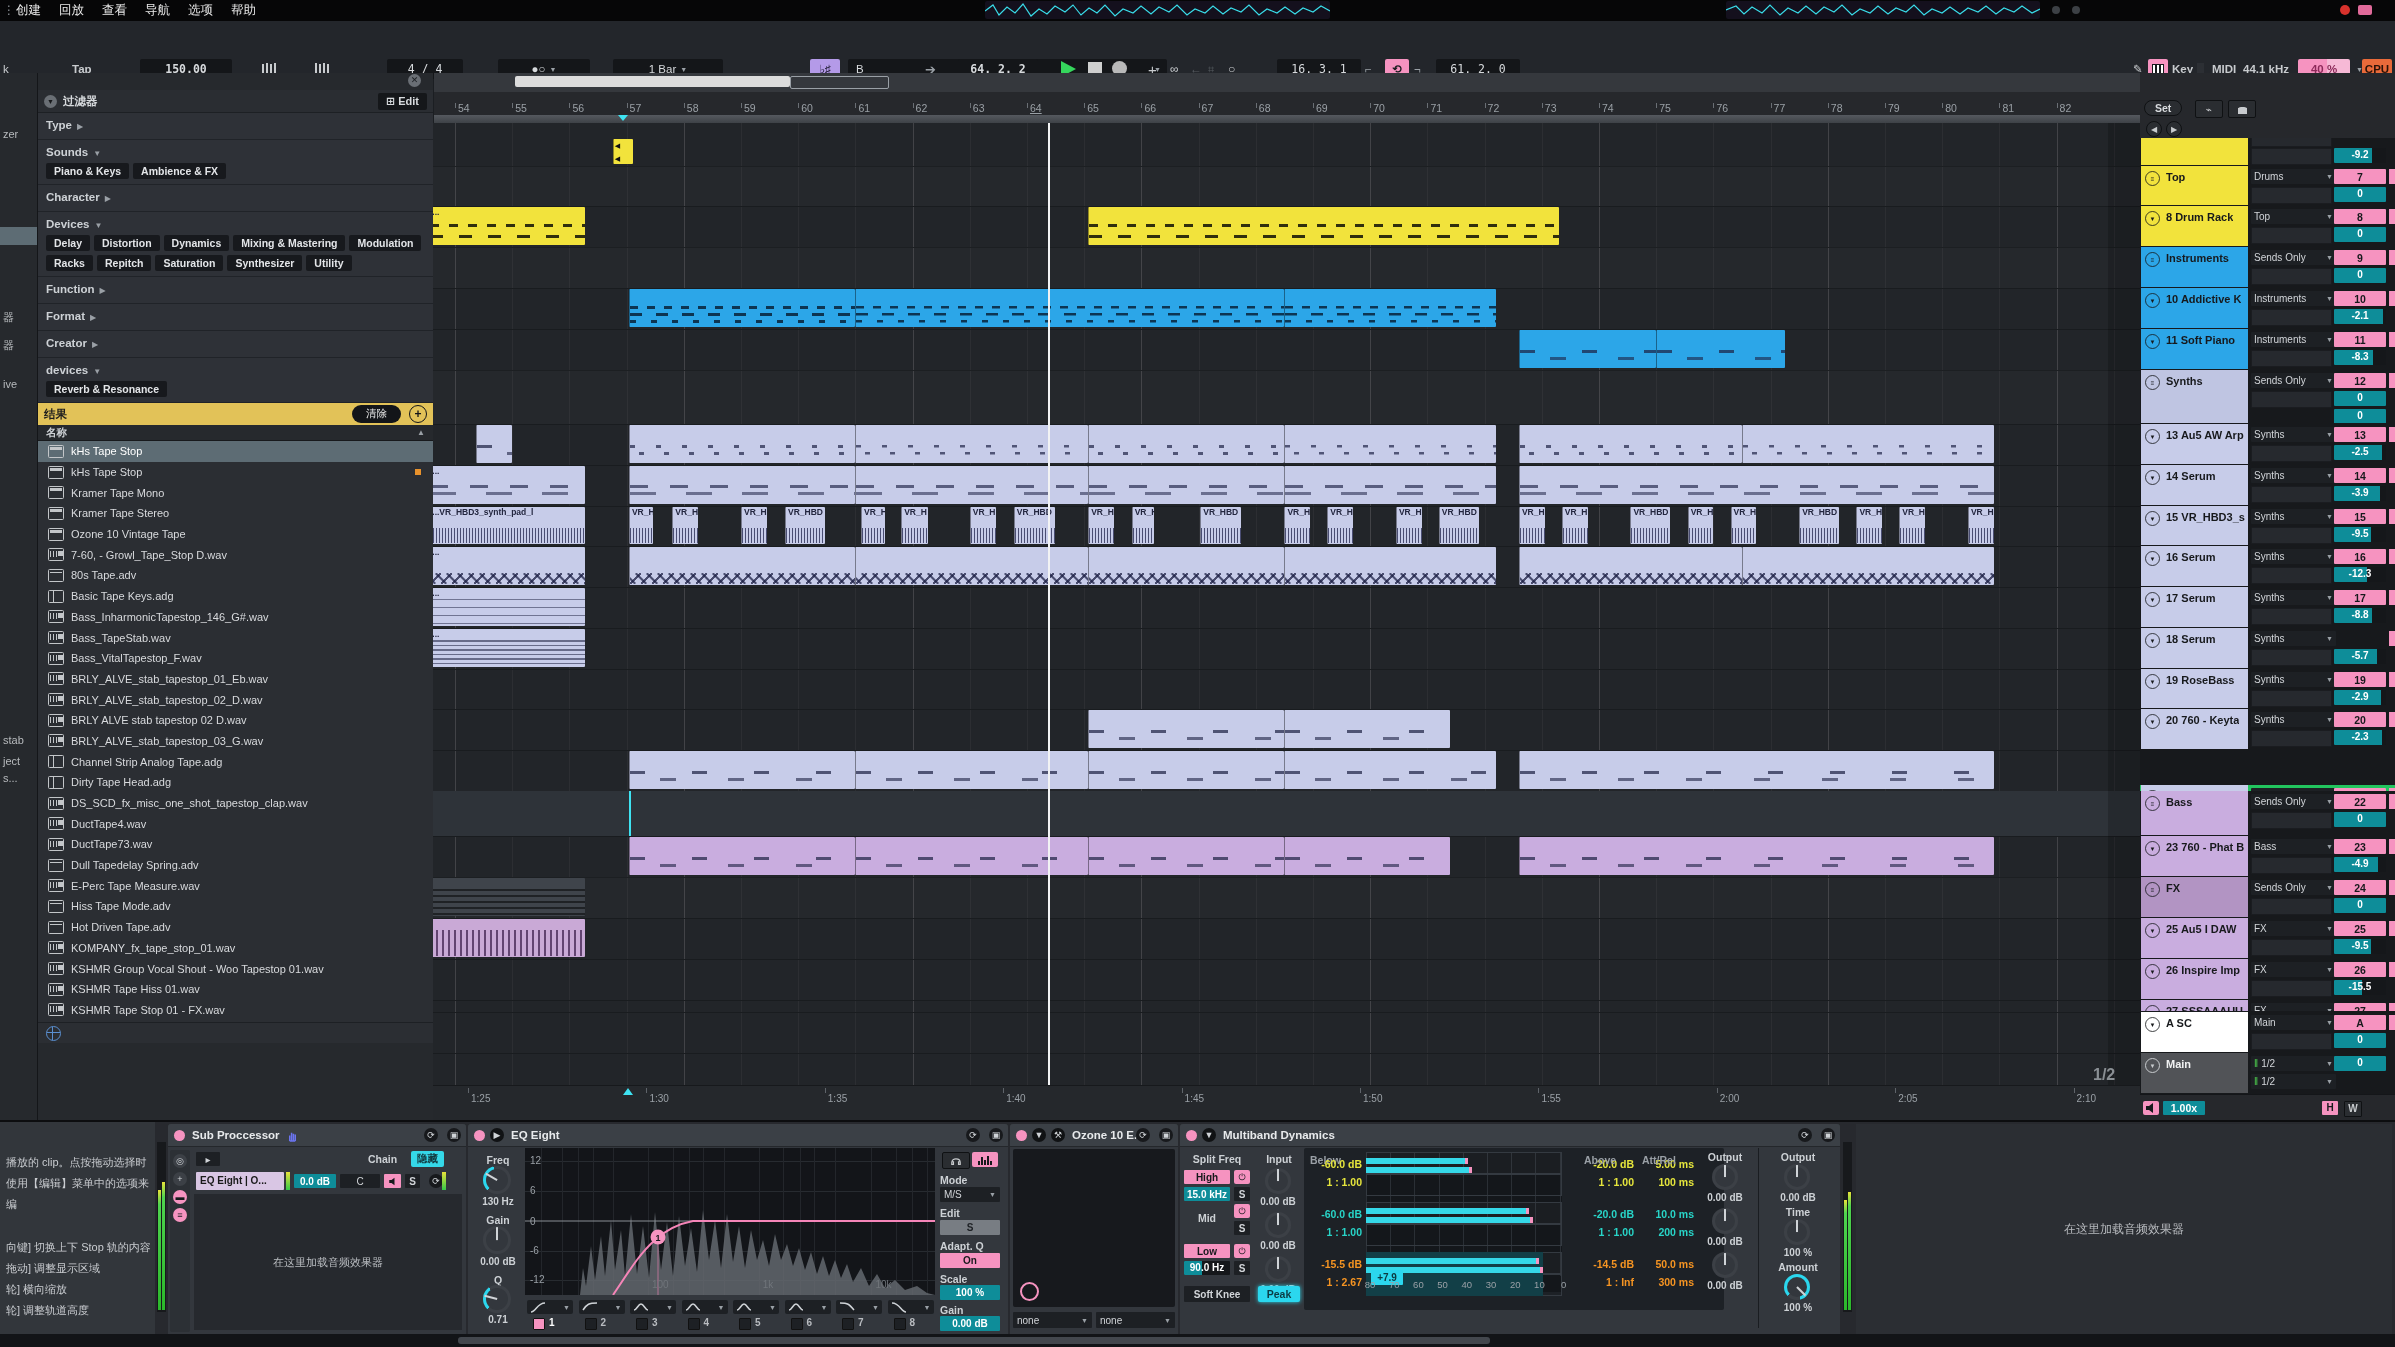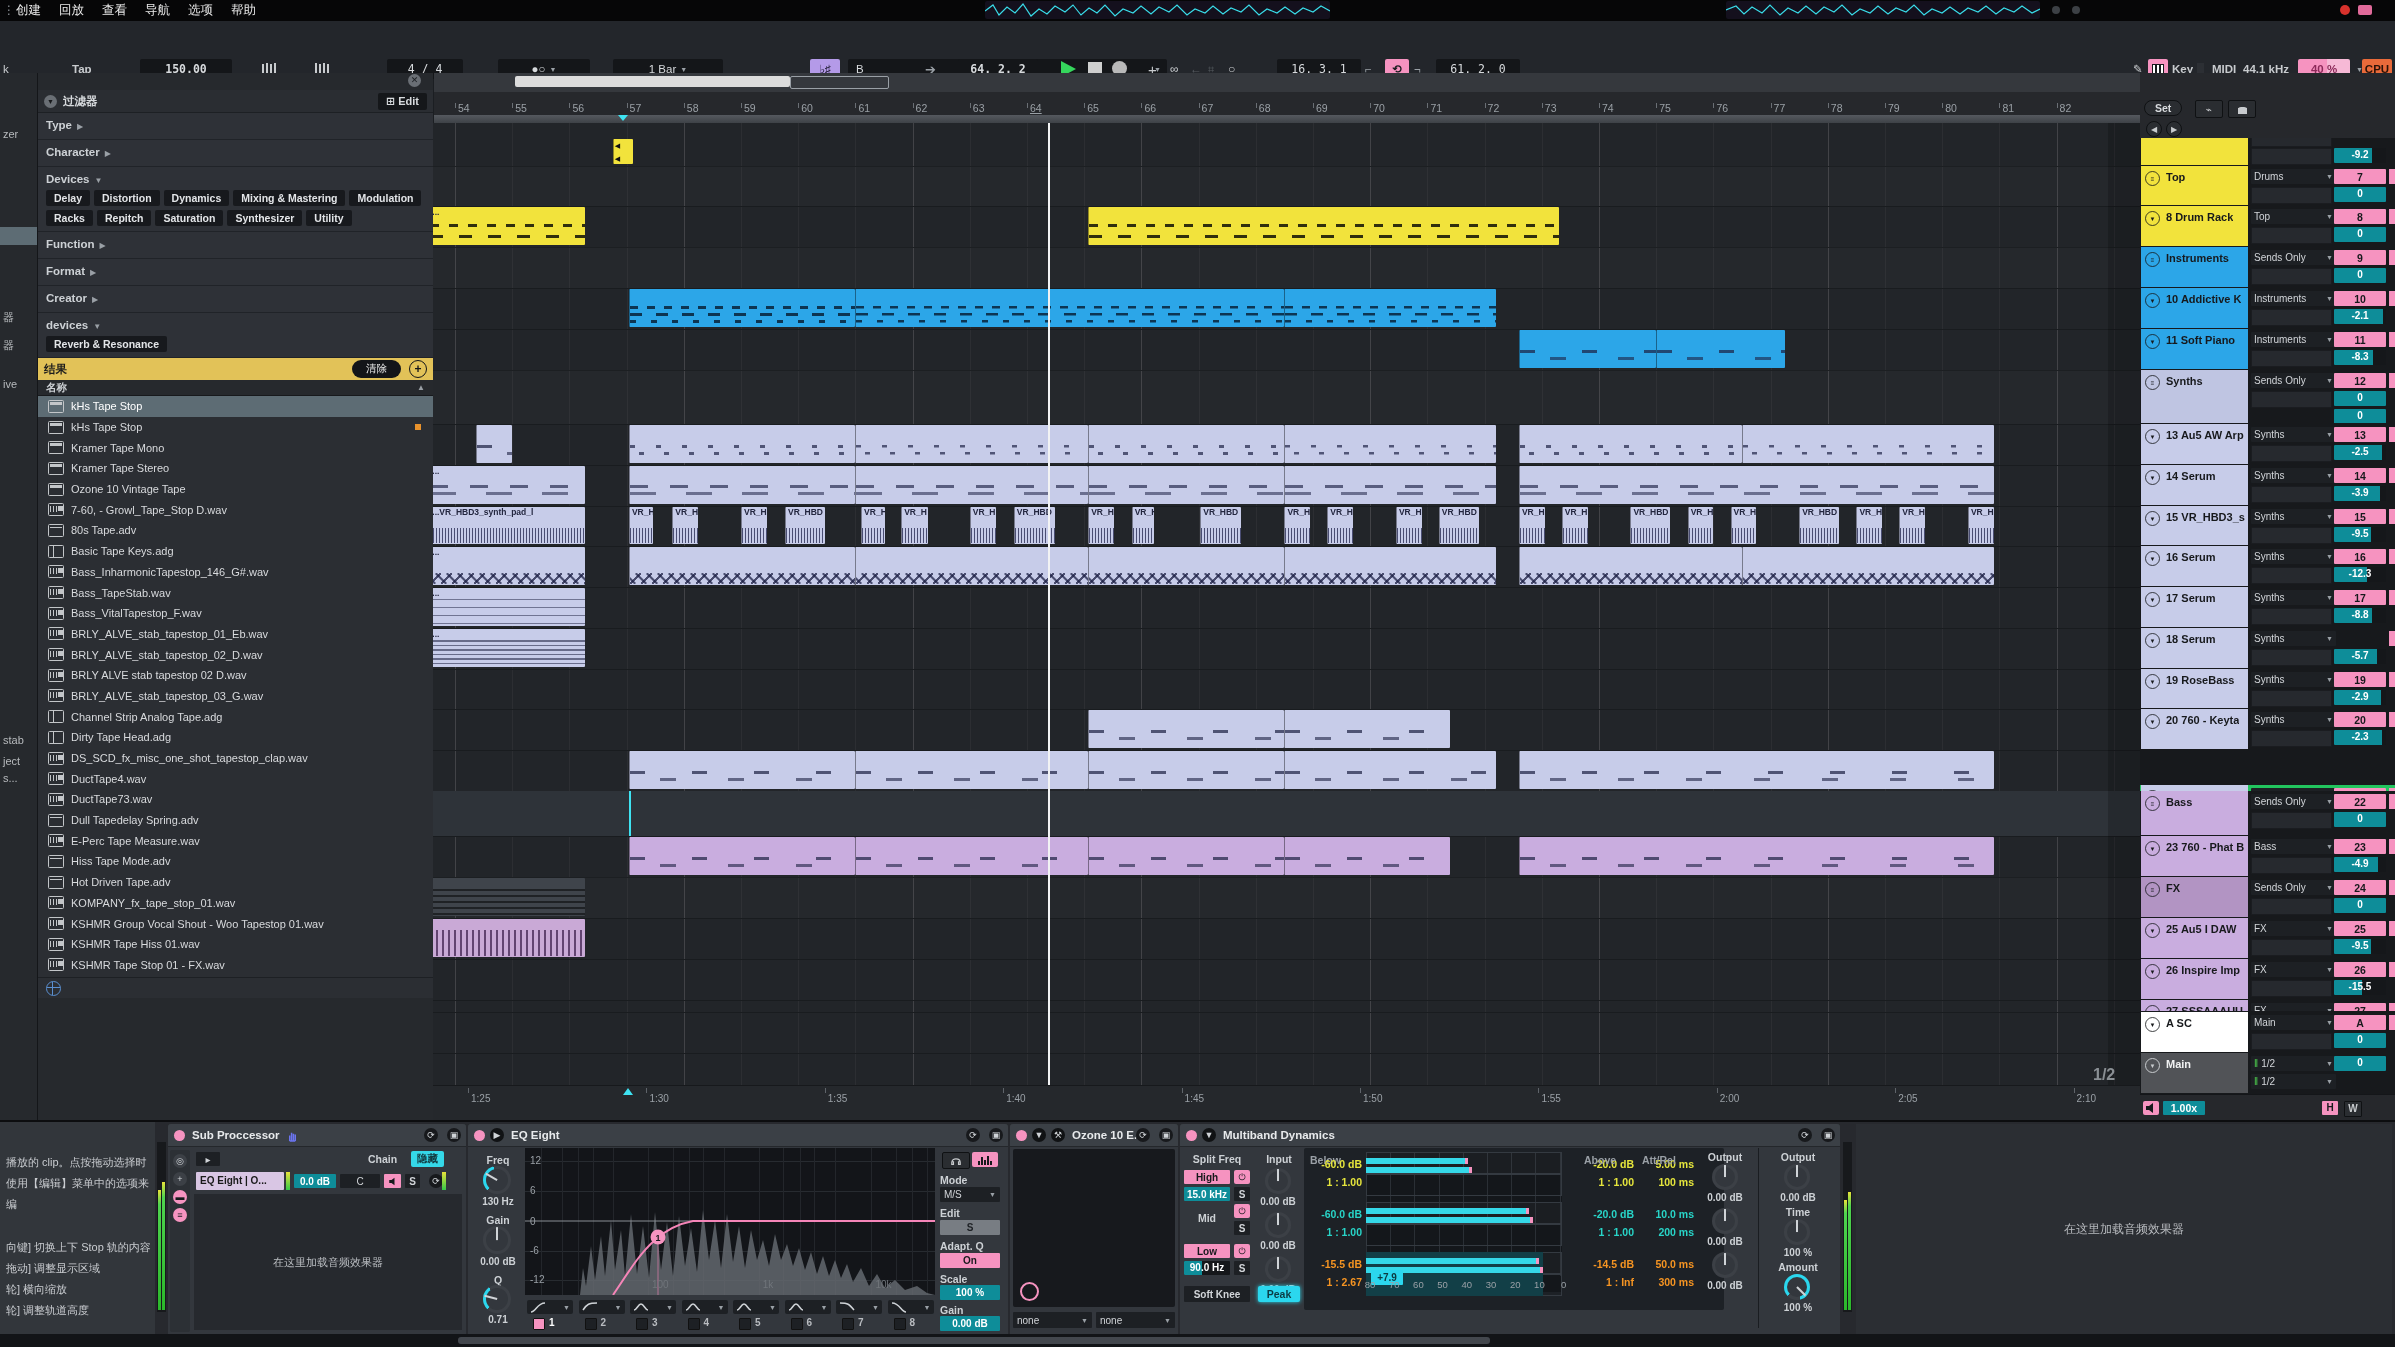--- a/index.html
+++ b/index.html
@@ -260,20 +260,27 @@
     <div id="filter-head">
       <span style="width:13px;height:13px;border-radius:50%;background:#6a6f75;color:#16181b;font-size:7px;text-align:center;line-height:13px;">▼</span>
       <span class="ttl">过滤器</span>
       <span class="editbtn">⊞ <span>Edit</span></span>
     </div>
     <div id="filter-sections">
         <div class="fsection">
           <div class="fsec-h"><span>Type</span><span class="ar">▶</span></div>
         </div>
         <div class="fsection">
+          <div class="fsec-h"><span>Sounds</span><span class="ar">▼</span></div>
+          <div class="chips">
+            <span class="chip">Piano &amp; Keys</span>
+            <span class="chip">Ambience &amp; FX</span>
+          </div>
+        </div>
+        <div class="fsection">
           <div class="fsec-h"><span>Character</span><span class="ar">▶</span></div>
         </div>
         <div class="fsection">
           <div class="fsec-h"><span>Devices</span><span class="ar">▼</span></div>
           <div class="chips">
             <span class="chip">Delay</span>
             <span class="chip">Distortion</span>
             <span class="chip">Dynamics</span>
             <span class="chip">Mixing &amp; Mastering</span>
             <span class="chip">Modulation</span>

